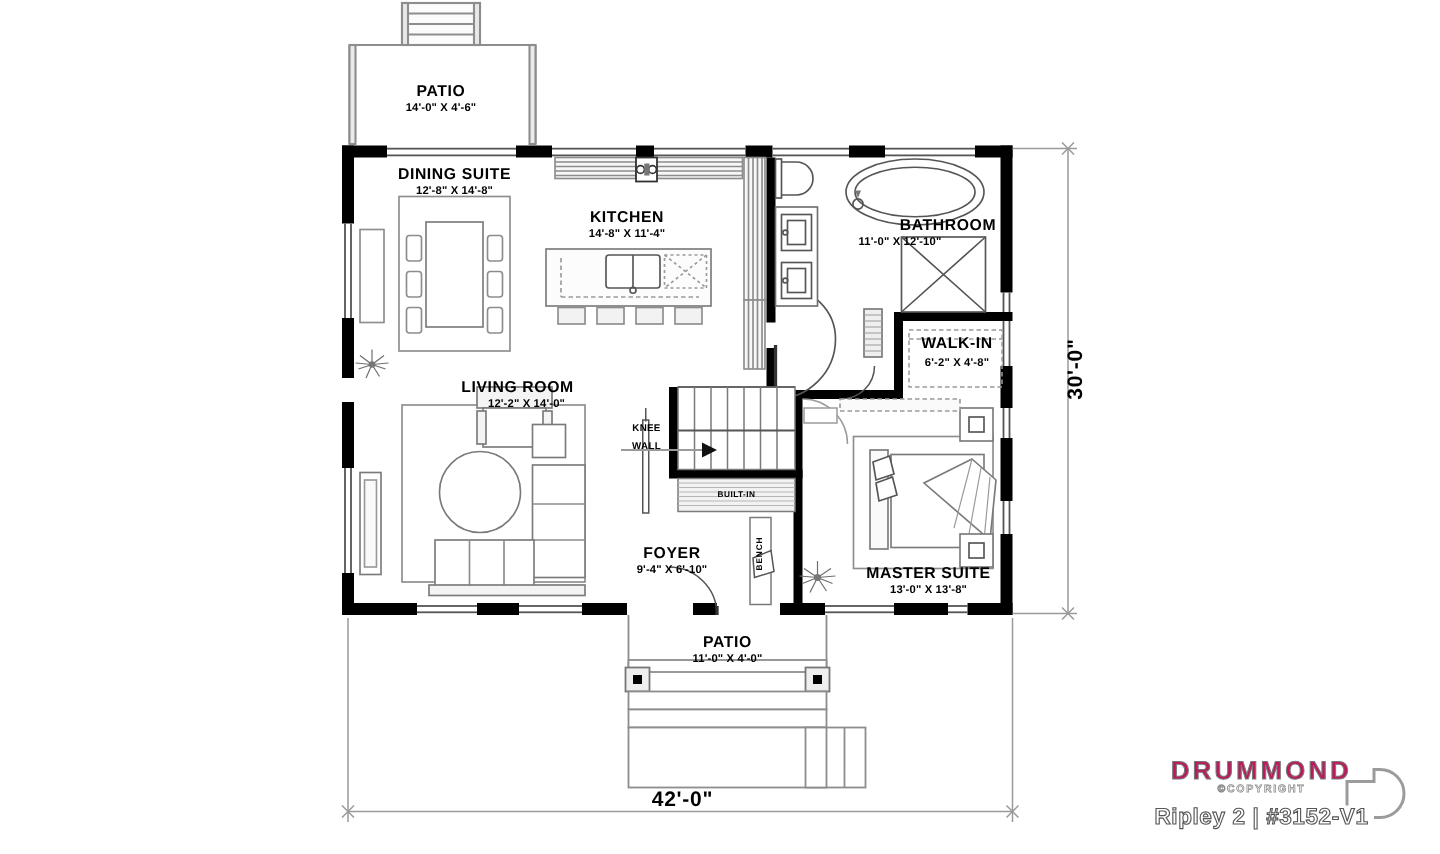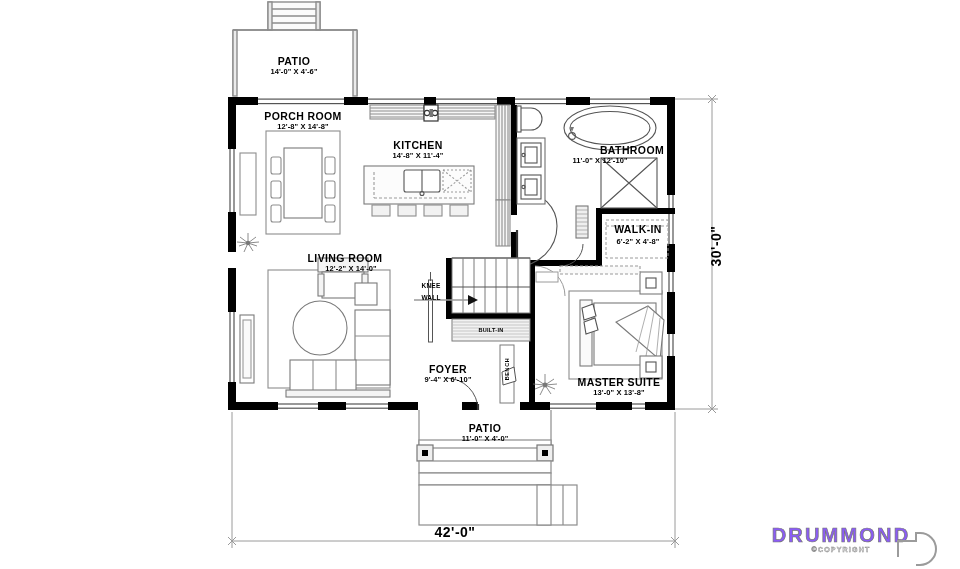--- a/index.html
+++ b/index.html
@@ -9,21 +9,21 @@
   .lbl{position:absolute;text-align:center;white-space:nowrap;line-height:1.15;}
   .rm-name{font-weight:bold;font-size:10.5px;letter-spacing:.4px;}
   .rm-dim{font-weight:bold;font-size:7.5px;letter-spacing:.1px;}
   .tiny{font-weight:bold;font-size:5.5px;letter-spacing:.3px;}
   .knee{font-weight:bold;font-size:6.5px;line-height:1.25;letter-spacing:.2px;}
   .dimtxt{font-weight:bold;font-size:14px;letter-spacing:.5px;}
   .dimtxt.vert{transform:rotate(-90deg);transform-origin:center center;}
   .bench{font-weight:bold;font-size:5.5px;letter-spacing:.6px;
          transform:rotate(-90deg);transform-origin:center center;}
   #brand{position:absolute;right:14px;bottom:16px;width:210px;text-align:center;}
-  .b1{font-size:20px;font-weight:bold;letter-spacing:2.2px;color:#8b5cf6;
+  .b1{font-size:17px;font-weight:bold;letter-spacing:2.2px;color:#be185d;
       -webkit-text-stroke:.7px #777;line-height:1.02;}
   .b2{font-size:17px;font-weight:bold;letter-spacing:2.2px;color:#fff;
       -webkit-text-stroke:.7px #777;line-height:1.02;}
   .bc{font-size:7px;font-weight:bold;letter-spacing:1.2px;color:#fff;
       -webkit-text-stroke:.5px #888;margin-top:1px;}
   .bid{font-size:15px;font-weight:bold;letter-spacing:.4px;color:#fff;
        -webkit-text-stroke:.75px #555;margin-top:6px;}
   .logomark{position:absolute;right:8px;top:2px;width:46px;height:40px;}
 </style>
 </head>
@@ -322,21 +322,21 @@
     <path d="M232,412 V548 M675,412 V548"></path>
     <path d="M232,541 H675"></path>
     <path d="M228,537 l8,8 M228,545 l8,-8"></path>
     <path d="M671,537 l8,8 M671,545 l8,-8"></path>
   </g>
 </svg>
 
 <div class="lbl rm-name" style="left:232px;top:55px;width:124px;">PATIO</div>
 <div class="lbl rm-dim" style="left:232px;top:68px;width:124px;">14'-0" X 4'-6"</div>
 
-<div class="lbl rm-name" style="left:238px;top:110px;width:130px;">PORCH ROOM</div>
+<div class="lbl rm-name" style="left:238px;top:110px;width:130px;">DINING SUITE</div>
 <div class="lbl rm-dim" style="left:238px;top:123px;width:130px;">12'-8" X 14'-8"</div>
 
 <div class="lbl rm-name" style="left:363px;top:139px;width:110px;">KITCHEN</div>
 <div class="lbl rm-dim" style="left:363px;top:152px;width:110px;">14'-8" X 11'-4"</div>
 
 <div class="lbl rm-name" style="left:540px;top:144px;width:120px;margin-left:32px;">BATHROOM</div>
 <div class="lbl rm-dim" style="left:540px;top:157px;width:120px;">11'-0" X 12'-10"</div>
 
 <div class="lbl rm-name" style="left:600px;top:223px;width:76px;">WALK-IN</div>
 <div class="lbl rm-dim" style="left:600px;top:238px;width:76px;">6'-2" X 4'-8"</div>
@@ -362,13 +362,14 @@
 
 <div class="lbl dimtxt" style="left:380px;top:524px;width:150px;">42'-0"</div>
 <div class="dimtxt vert" style="position:absolute;left:686px;top:238px;width:60px;text-align:center;">30'-0"</div>
 
 <div id="brand">
   <svg class="logomark" viewBox="0 0 46 40">
     <path d="M6,30 L6,14 L24,14 L24,6 L28,6 A16,16 0 0 1 28,38 L24,38" fill="none" stroke="#9b9b9b" stroke-width="2"></path>
   </svg>
   <div class="b1">DRUMMOND</div>
   <div class="bc">©COPYRIGHT</div>
+  <div class="bid">Ripley 2 | #3152-V1</div>
 </div>
 
 </body></html>

